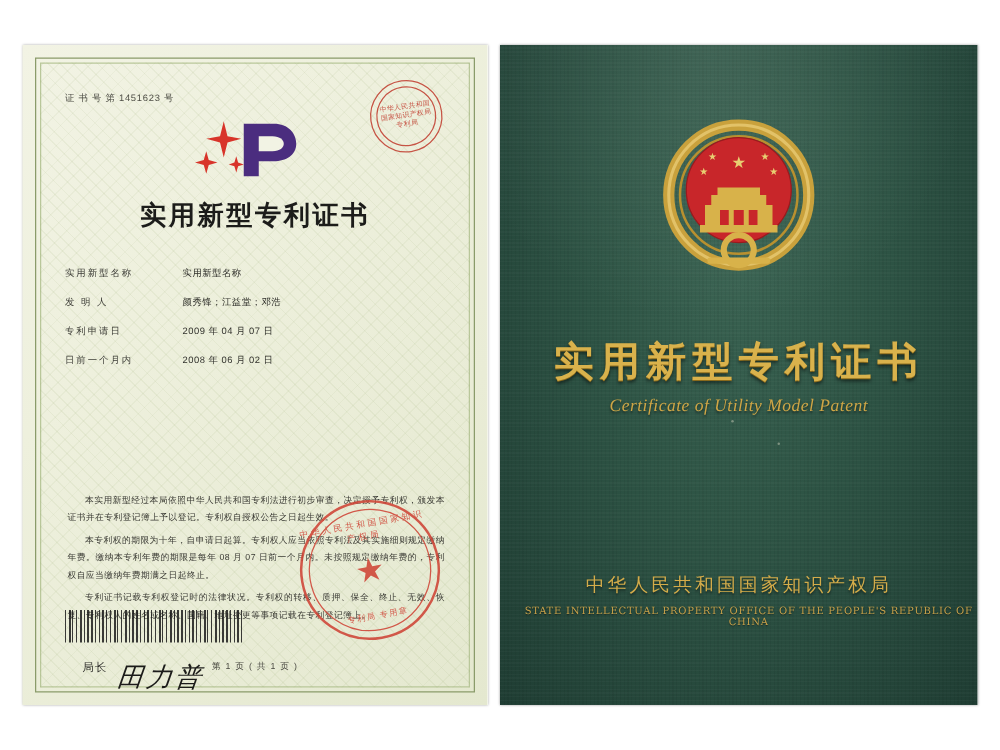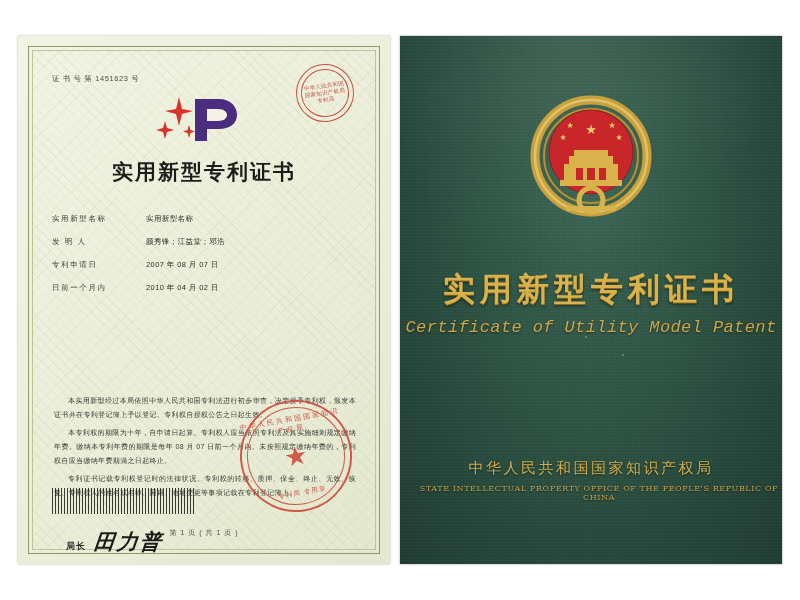--- a/index.html
+++ b/index.html
@@ -168,22 +168,20 @@
       transparent 6.8px, transparent 9px
     );
     opacity: 0.85;
   }
 
   .signature-row {
     position: absolute;
     left: 48px;
     top: 492px;
     display: flex;
-    align-items: flex-end;
-    font-weight: bold;
   }
   .sig-label {
     font-size: 9px;
     color: #2e2e2a;
     letter-spacing: 1px;
     margin-right: 8px;
     padding-bottom: 3px;
   }
   .sig-hand {
     font-family: "DejaVu Serif", serif;
@@ -297,23 +295,23 @@
     font-size: 32px;
     letter-spacing: 5px;
     color: #d9b24c;
     text-shadow: 0 1px 0 #8a6a1c, 0 2px 3px rgba(0,0,0,0.55);
   }
   .gold-sub {
     position: absolute;
     left: 0; right: 0;
     top: 282px;
     text-align: center;
-    font-family: Liberation Mono, monospace;
+    font-family: Liberation Serif, serif;
     font-style: italic;
-    font-size: 17px;
+    font-size: 14px;
     letter-spacing: 0.4px;
     color: #cfa646;
     text-shadow: 0 1px 2px rgba(0,0,0,0.5);
   }
 
   .gold-org {
     position: absolute;
     left: 0; right: 0;
     bottom: 86px;
     text-align: center;
@@ -373,25 +371,25 @@
       <div class="field-row">
         <span class="field-label">实用新型名称</span>
         <span class="field-value">实用新型名称</span>
       </div>
       <div class="field-row">
         <span class="field-label">发 明 人</span>
         <span class="field-value">颜秀锋；江益堂；邓浩</span>
       </div>
       <div class="field-row">
         <span class="field-label">专利申请日</span>
-        <span class="field-value">2007 年 08 月 07 日</span>
+        <span class="field-value">2009 年 04 月 07 日</span>
       </div>
       <div class="field-row">
         <span class="field-label">日前一个月内</span>
-        <span class="field-value">2010 年 04 月 02 日</span>
+        <span class="field-value">2008 年 06 月 02 日</span>
       </div>
     </div>
 
     <div class="body-text">
       <p>本实用新型经过本局依照中华人民共和国专利法进行初步审查，决定授予专利权，颁发本证书并在专利登记簿上予以登记。专利权自授权公告之日起生效。</p>
       <p>本专利权的期限为十年，自申请日起算。专利权人应当依照专利法及其实施细则规定缴纳年费。缴纳本专利年费的期限是每年 08 月 07 日前一个月内。未按照规定缴纳年费的，专利权自应当缴纳年费期满之日起终止。</p>
       <p>专利证书记载专利权登记时的法律状况。专利权的转移、质押、保全、终止、无效、恢复、专利权人的姓名或名称、国籍、地址变更等事项记载在专利登记簿上。</p>
     </div>
 
     <div class="barcode"></div>

